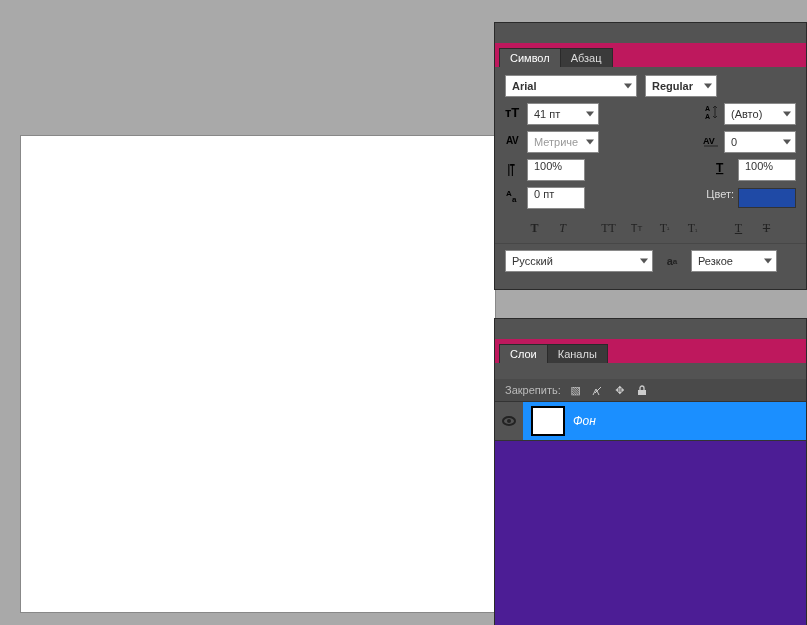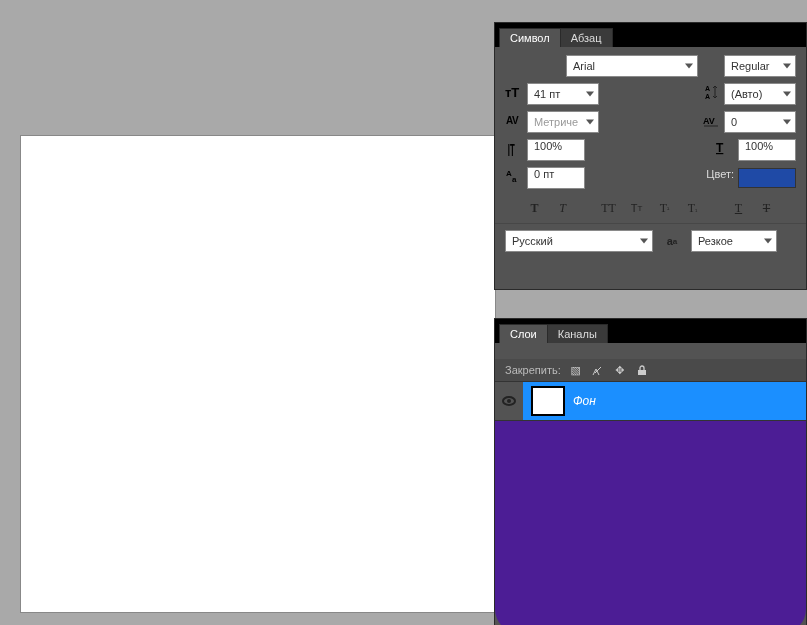--- a/index.html
+++ b/index.html
@@ -4,21 +4,21 @@
 <style>
 * { box-sizing: border-box; margin: 0; padding: 0; font-family: "Segoe UI", Arial, sans-serif; }
 body { background: #a9a9a9; width: 807px; height: 625px; overflow: hidden; position: relative; }
 
 .canvas-area { position: absolute; left: 20px; top: 135px; width: 476px; height: 478px; background: #fff; border: 1px solid #888; }
 
 .panel { position: absolute; background: #535353; border: 1px solid #2a2a2a; }
 .panel-char { left: 494px; top: 22px; width: 313px; height: 268px; }
 .panel-layers { left: 494px; top: 318px; width: 313px; height: 340px; }
 
-.tabbar { display: flex; align-items: flex-end; background: #000000; height: 24px; padding-left: 4px; gap: 0; }
+.tabbar { display: flex; align-items: flex-end; background: #be185d; height: 24px; padding-left: 4px; gap: 0; margin-top: 20px; }
 .tab { padding: 3px 10px 3px 10px; font-size: 11px; color: #ddd; background: #3a3a3a; border: 1px solid #2a2a2a; border-bottom: none; margin-right: -1px; cursor: pointer; }
 .tab.active { background: #535353; color: #fff; }
 
 .char-body { padding: 8px 10px; display: flex; flex-direction: column; gap: 6px; }
 .row { display: flex; align-items: center; gap: 6px; }
 .row-split { justify-content: space-between; }
 .col { display: flex; align-items: flex-start; gap: 4px; }
 
 .dd { display: inline-flex; align-items: center; background: #fff; border: 1px solid #8a8a8a; height: 22px; padding: 0 18px 0 6px; font-size: 11px; color: #333; position: relative; min-width: 40px; }
 .dd::after { content: ""; position: absolute; right: 4px; top: 50%; transform: translateY(-50%); border-left: 4px solid transparent; border-right: 4px solid transparent; border-top: 5px solid #555; }
@@ -61,21 +61,21 @@
 <body>
 
 <div class="canvas-area"></div>
 
 <div class="panel panel-char">
   <div class="tabbar">
     <div class="tab active">Символ</div>
     <div class="tab">Абзац</div>
   </div>
   <div class="char-body">
-    <div class="row" style="justify-content:flex-end; gap:26px;">
+    <div class="row" style="justify-content:flex-start; gap:8px;font-weight:bold;">
       <div class="dd wide">Arial</div>
       <div class="dd med">Regular</div>
     </div>
 
     <div class="row row-split">
       <div class="col">
         <span class="ico">
           <svg width="18" height="16" viewBox="0 0 18 16">
               <text x="0" y="13" font-size="13" font-family="serif">тТ</text>
             </svg>

